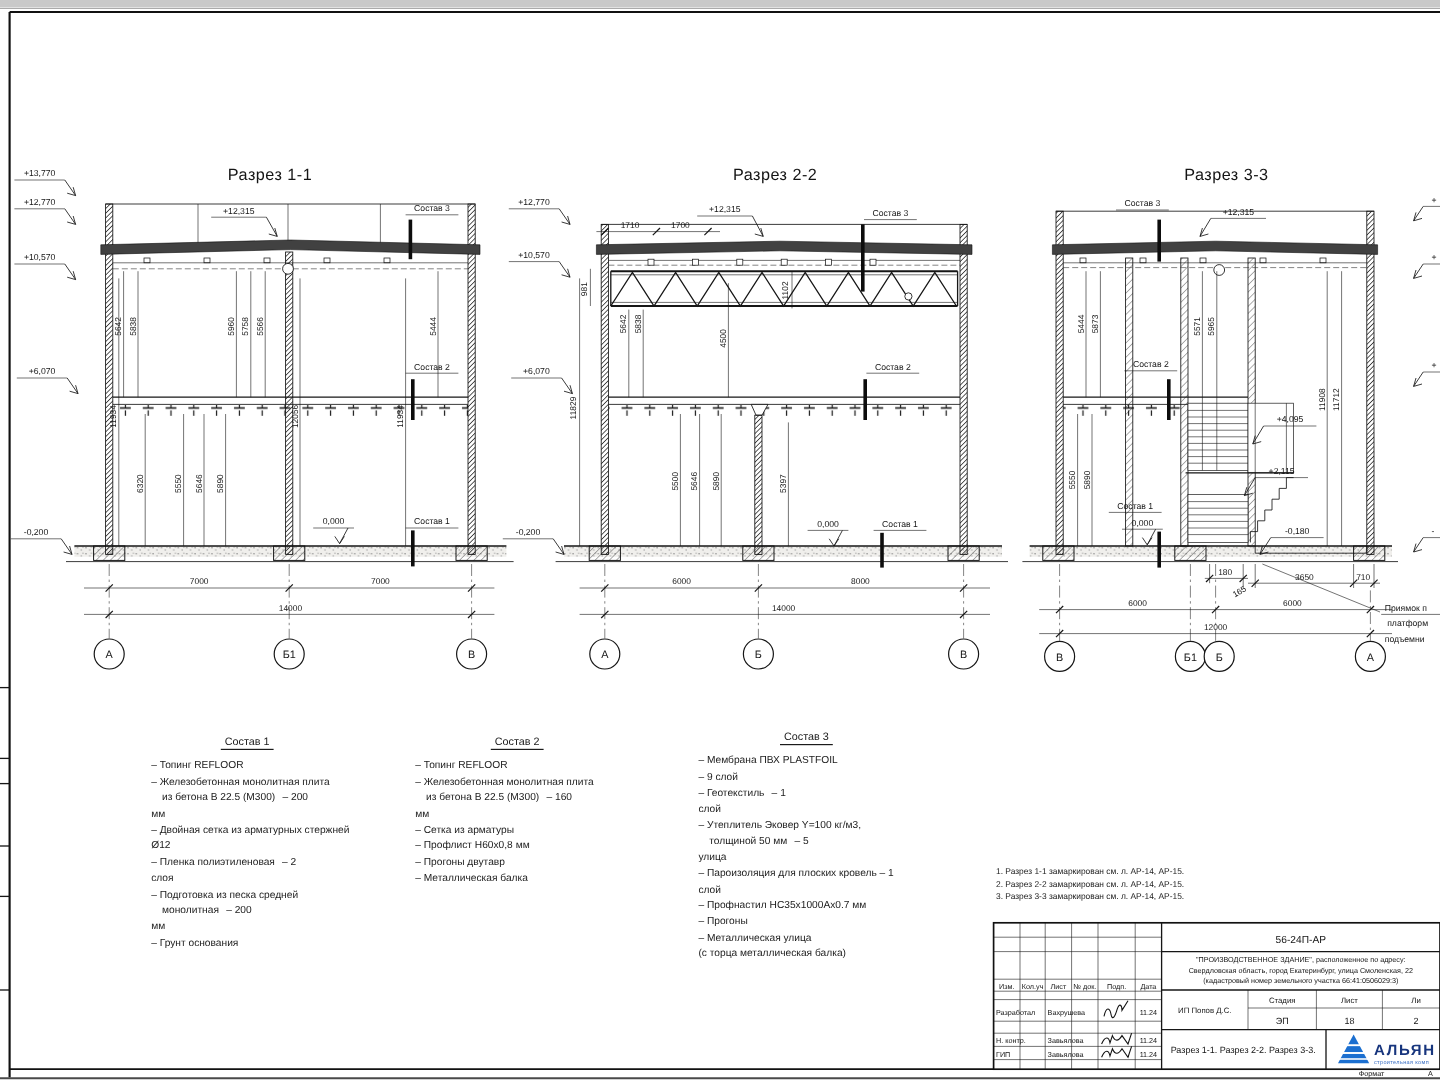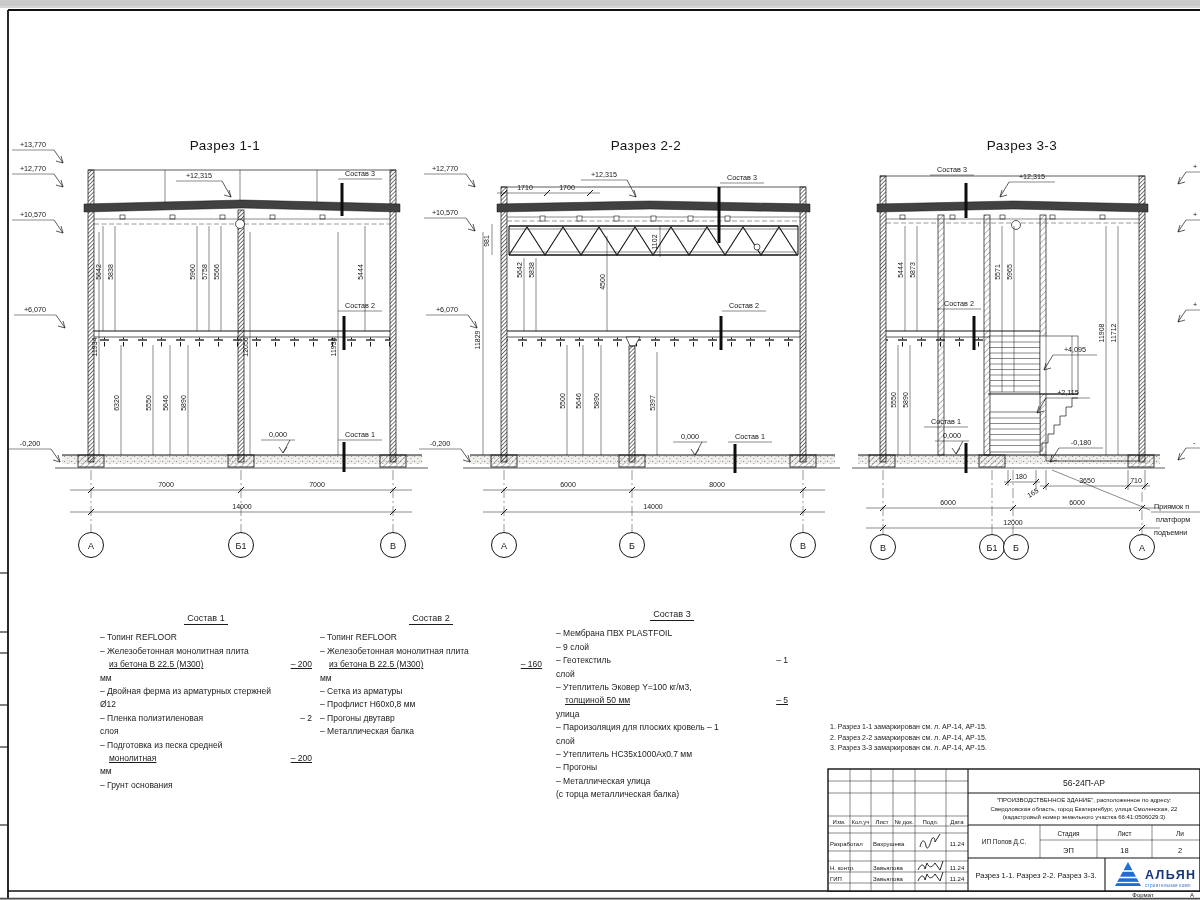--- a/index.html
+++ b/index.html
@@ -19,23 +19,23 @@
   .l5{stroke:#161616;stroke-width:.5;fill:none}
   .l1{stroke:#161616;stroke-width:1.1;fill:none}
   .l15{stroke:#161616;stroke-width:1.6;fill:none}
   .bar{stroke:#0d0d0d;stroke-width:3;fill:none}
   .dsh{stroke:#333;stroke-width:.5;stroke-dasharray:5 2.5;fill:none}
   .axl{stroke:#444;stroke-width:.55;stroke-dasharray:10 3 2 3;fill:none}
   .tick{stroke:#161616;stroke-width:1}
   .comp{position:absolute;color:#1b1b1b;font-size:8.5px;line-height:13.4px;}
   .comp .ct{display:block;text-align:center;margin-bottom:6px;font-size:9px;}
   .comp .ct span{border-bottom:.8px solid #1b1b1b;padding:0 3px 1px;}
-  .comp .row{display:flex;justify-content:space-between;}
+  .comp .row{display:flex;justify-content:flex-start;margin-left:26px;}
   .comp .row .rv{padding-left:6px;white-space:nowrap;}
-  .comp .ind{padding-left:9px;text-decoration:underline;}
+  .comp .ind{padding-left:9px;}
   #notes{position:absolute;left:830px;top:722px;width:280px;color:#1b1b1b;font-size:7px;line-height:10.5px;}
 </style>
 </head>
 <body>
 
 <div id="sheet">
 <svg width="1200" height="900" viewBox="0 0 1200 900">
   <defs>
     <pattern id="hat" width="2.8" height="2.8" patternTransform="rotate(45)" patternUnits="userSpaceOnUse">
       <line x1="0" y1="0" x2="0" y2="2.8" stroke="#2b2b2b" stroke-width="1.3"></line>
@@ -560,21 +560,21 @@
       </div>
   <div class="row ind">
         <span>из бетона В 22.5 (М300)</span>
         <span class="rv">– 200</span>
       </div>
   <div class="row">
         <span>мм</span>
         <span class="rv"></span>
       </div>
   <div class="row">
-        <span>– Двойная ферма из арматурных стержней</span>
+        <span>– Двойная сетка из арматурных стержней</span>
         <span class="rv"></span>
       </div>
   <div class="row">
         <span>Ø12</span>
         <span class="rv"></span>
       </div>
   <div class="row">
         <span>– Пленка полиэтиленовая</span>
         <span class="rv">– 2</span>
       </div>
@@ -668,21 +668,21 @@
       </div>
   <div class="row">
         <span>– Пароизоляция для плоских кровель – 1</span>
         <span class="rv"></span>
       </div>
   <div class="row">
         <span>слой</span>
         <span class="rv"></span>
       </div>
   <div class="row">
-        <span>– Утеплитель НС35х1000Ах0.7 мм</span>
+        <span>– Профнастил НС35х1000Ах0.7 мм</span>
         <span class="rv"></span>
       </div>
   <div class="row">
         <span>– Прогоны</span>
         <span class="rv"></span>
       </div>
   <div class="row">
         <span>– Металлическая улица</span>
         <span class="rv"></span>
       </div>

